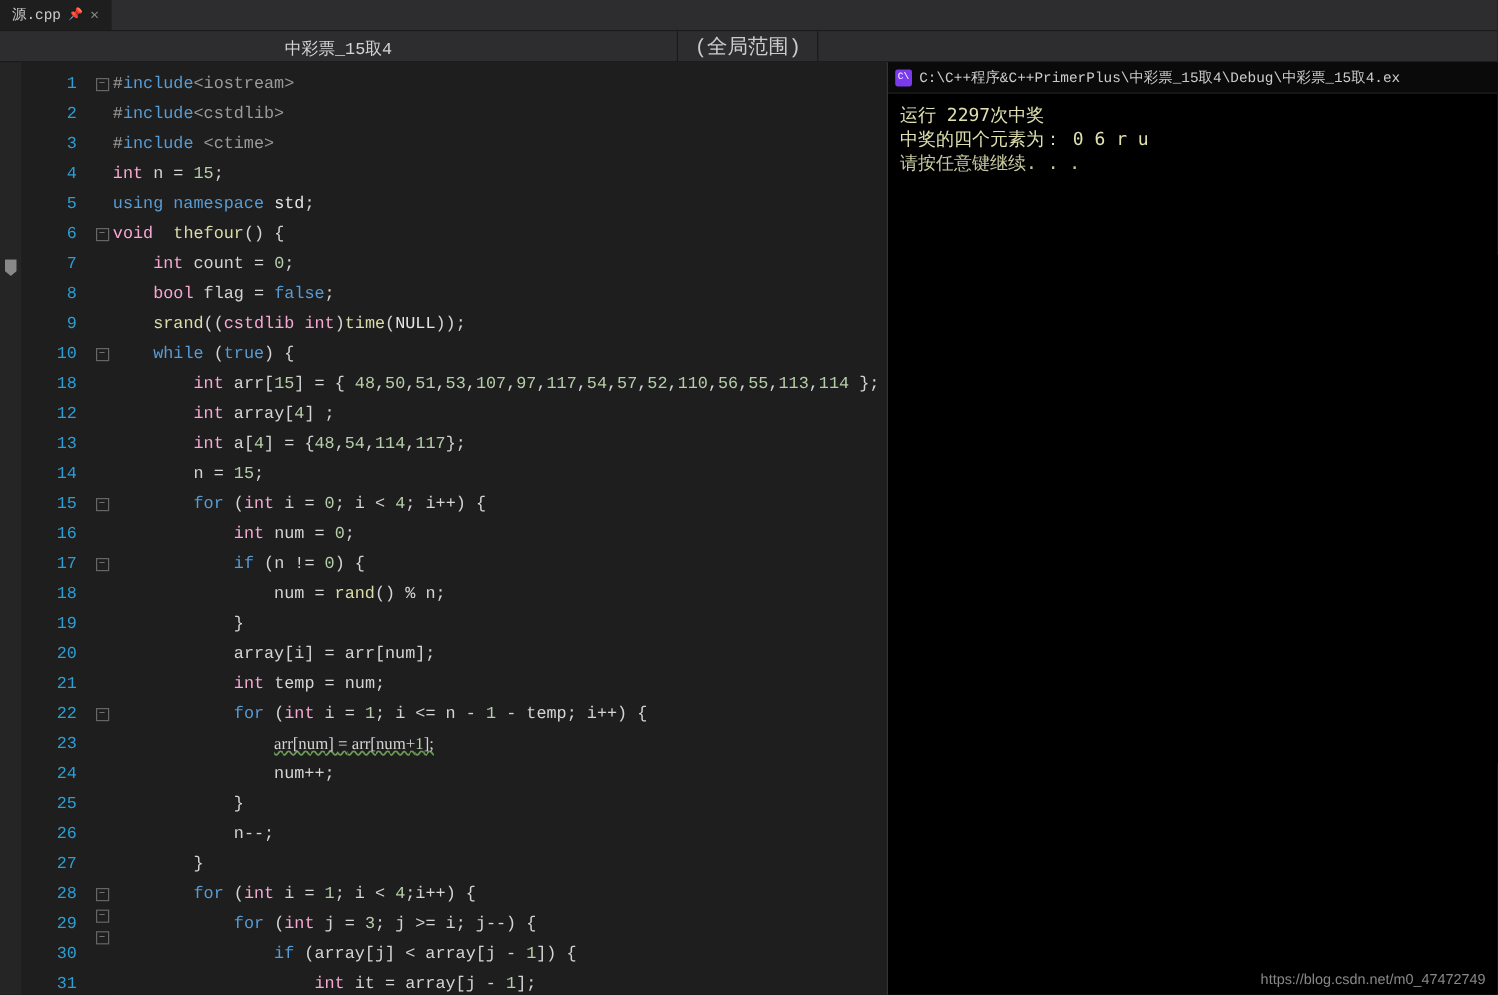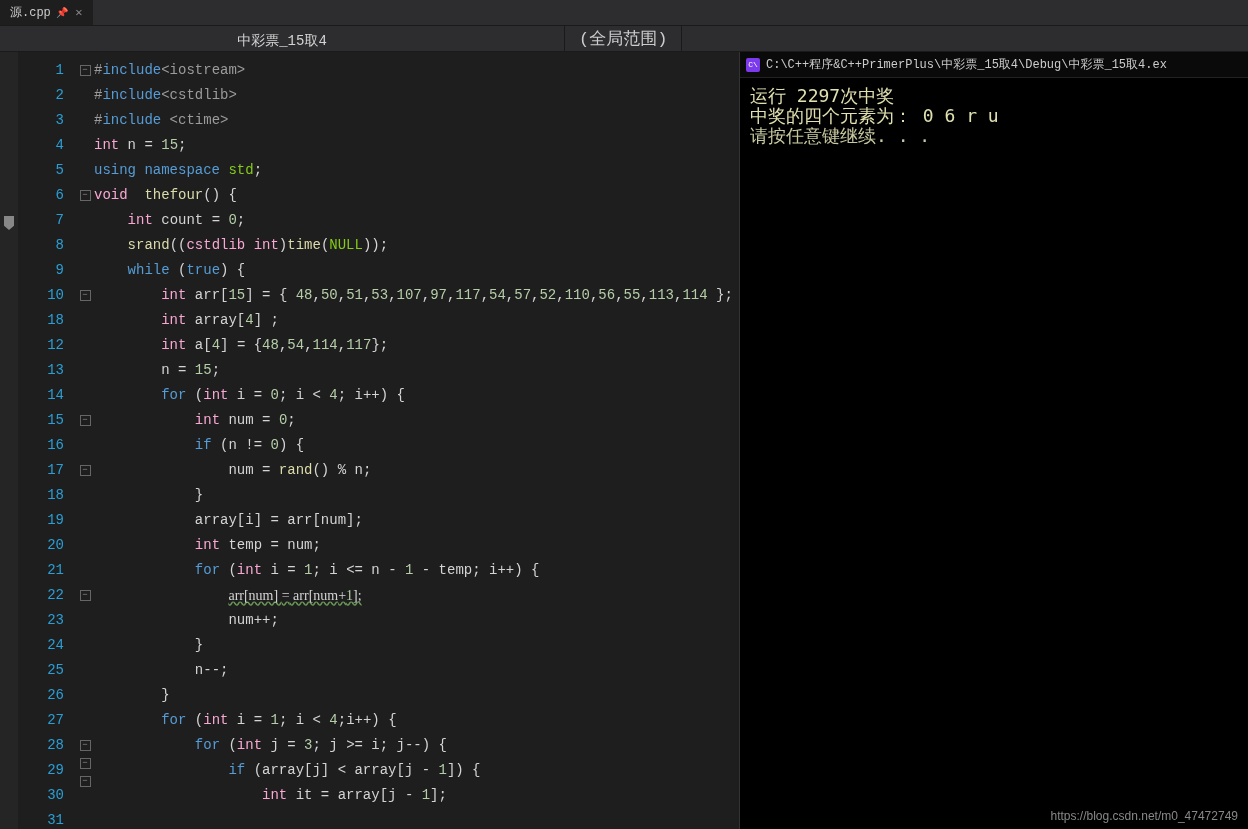--- a/index.html
+++ b/index.html
@@ -136,21 +136,21 @@
   z-index: -1;
 }
 .kw { color: #569cd6; }
 .type { color: #f9a8d4; }
 .func { color: #dcdcaa; }
 .num { color: #b5cea8; }
 .op { color: #d4d4d4; }
 .pp { color: #9b9b9b; }
 .ppk { color: #569cd6; }
 .id { color: #d4d4d4; }
-.cls { color: #84cc16; }
+.cls { color: #e5e5e5; }
 .wavy {
   text-decoration: underline wavy #6a9955;
   text-decoration-skip-ink: none;
   font-family: Liberation Serif, serif;
 }
 .console-pane {
   flex: 1;
   background: #000;
   position: relative;
 }
@@ -171,21 +171,21 @@
   border-radius: 2px;
   display: inline-flex;
   align-items: center;
   justify-content: center;
   font-size: 8px;
   color: #fff;
 }
 .console-body {
   padding: 8px 10px;
   font-family: 'NSimSun', Consolas, monospace;
-  font-size: 18px;
+  font-size: 15px;
   line-height: 20px;
 }
 .cout1 { color: #e0e0b0; }
 .cout2 { color: #c8c8a0; }
 .watermark {
   position: absolute;
   bottom: 6px;
   right: 10px;
   color: #888;
   font-size: 12px;
@@ -286,20 +286,21 @@
         <div class="fold-spacer"></div>
       </div>
     <div class="code-area" id="code-area">
         <div class="code-line"><span></span><span class="pp">#</span><span class="ppk">include</span><span class="pp">&lt;iostream&gt;</span></div>
         <div class="code-line"><span></span><span class="pp">#</span><span class="ppk">include</span><span class="pp">&lt;cstdlib&gt;</span></div>
         <div class="code-line"><span></span><span class="pp">#</span><span class="ppk">include</span><span class="pp"> &lt;ctime&gt;</span></div>
         <div class="code-line"><span></span><span class="type">int</span><span class="id"> n </span><span class="op">=</span><span class="id"> </span><span class="num">15</span><span class="op">;</span></div>
         <div class="code-line"><span></span><span class="kw">using namespace</span><span class="id"> </span><span class="cls">std</span><span class="op">;</span></div>
         <div class="code-line"><span></span><span class="type">void</span><span class="id">  </span><span class="func">thefour</span><span class="op">() {</span></div>
         <div class="code-line"><span>    </span><span class="type">int</span><span class="id"> count </span><span class="op">=</span><span class="id"> </span><span class="num">0</span><span class="op">;</span></div>
+        <div class="code-line"><span>    </span><span class="type">bool</span><span class="id"> flag </span><span class="op">=</span><span class="id"> </span><span class="kw">false</span><span class="op">;</span></div>
         <div class="code-line"><span>    </span><span class="func">srand</span><span class="op">((</span><span class="type">cstdlib int</span><span class="op">)</span><span class="func">time</span><span class="op">(</span><span class="cls">NULL</span><span class="op">));</span></div>
         <div class="code-line"><span>    </span><span class="kw">while</span><span class="op"> (</span><span class="kw">true</span><span class="op">) {</span></div>
         <div class="code-line"><span>        </span><span class="type">int</span><span class="id"> arr[</span><span class="num">15</span><span class="id">] </span><span class="op">= { </span><span class="num">48</span><span class="op">,</span><span class="num">50</span><span class="op">,</span><span class="num">51</span><span class="op">,</span><span class="num">53</span><span class="op">,</span><span class="num">107</span><span class="op">,</span><span class="num">97</span><span class="op">,</span><span class="num">117</span><span class="op">,</span><span class="num">54</span><span class="op">,</span><span class="num">57</span><span class="op">,</span><span class="num">52</span><span class="op">,</span><span class="num">110</span><span class="op">,</span><span class="num">56</span><span class="op">,</span><span class="num">55</span><span class="op">,</span><span class="num">113</span><span class="op">,</span><span class="num">114</span><span class="op"> };</span></div>
         <div class="code-line"><span>        </span><span class="type">int</span><span class="id"> array[</span><span class="num">4</span><span class="id">] ;</span></div>
         <div class="code-line"><span>        </span><span class="type">int</span><span class="id"> a[</span><span class="num">4</span><span class="id">] </span><span class="op">= {</span><span class="num">48</span><span class="op">,</span><span class="num">54</span><span class="op">,</span><span class="num">114</span><span class="op">,</span><span class="num">117</span><span class="op">};</span></div>
         <div class="code-line"><span>        </span><span class="id">n </span><span class="op">=</span><span class="id"> </span><span class="num">15</span><span class="op">;</span></div>
         <div class="code-line"><div class="highlight-line"></div><span>        </span><span class="kw">for</span><span class="op"> (</span><span class="type">int</span><span class="id"> i </span><span class="op">=</span><span class="id"> </span><span class="num">0</span><span class="op">; i </span><span class="op">&lt;</span><span class="id"> </span><span class="num">4</span><span class="op">; i</span><span class="op">++</span><span class="op">) {</span></div>
         <div class="code-line"><span>            </span><span class="type">int</span><span class="id"> num </span><span class="op">=</span><span class="id"> </span><span class="num">0</span><span class="op">;</span></div>
         <div class="code-line"><span>            </span><span class="kw">if</span><span class="op"> (n </span><span class="op">!=</span><span class="id"> </span><span class="num">0</span><span class="op">) {</span></div>
         <div class="code-line"><span>                </span><span class="id">num </span><span class="op">=</span><span class="id"> </span><span class="func">rand</span><span class="op">() </span><span class="op">%</span><span class="id"> n;</span></div>

